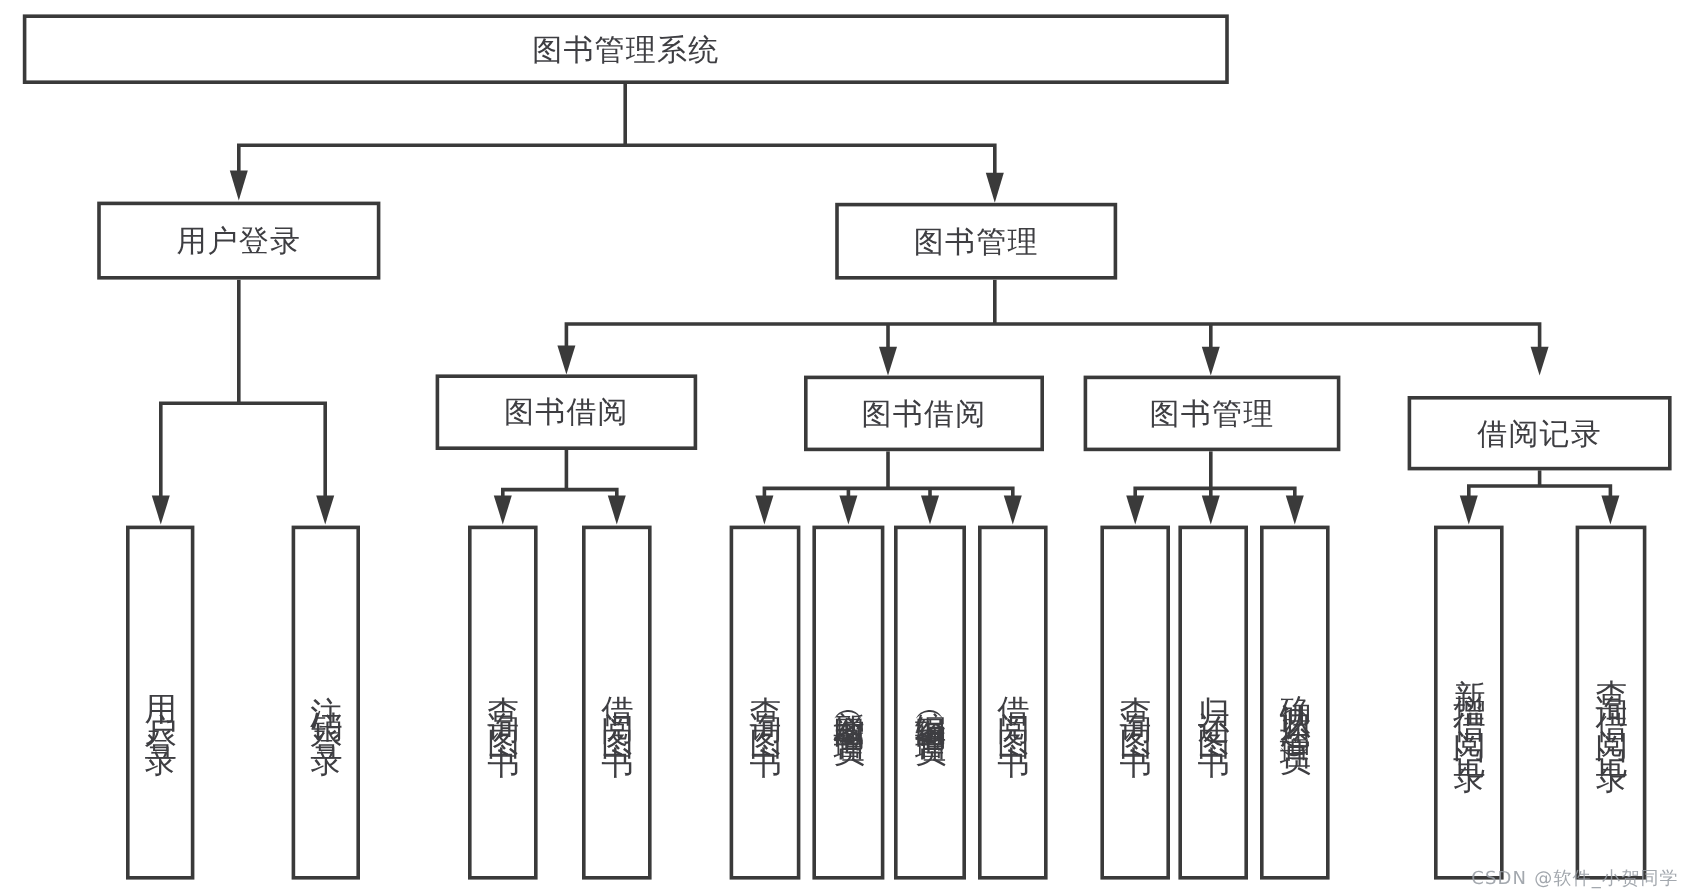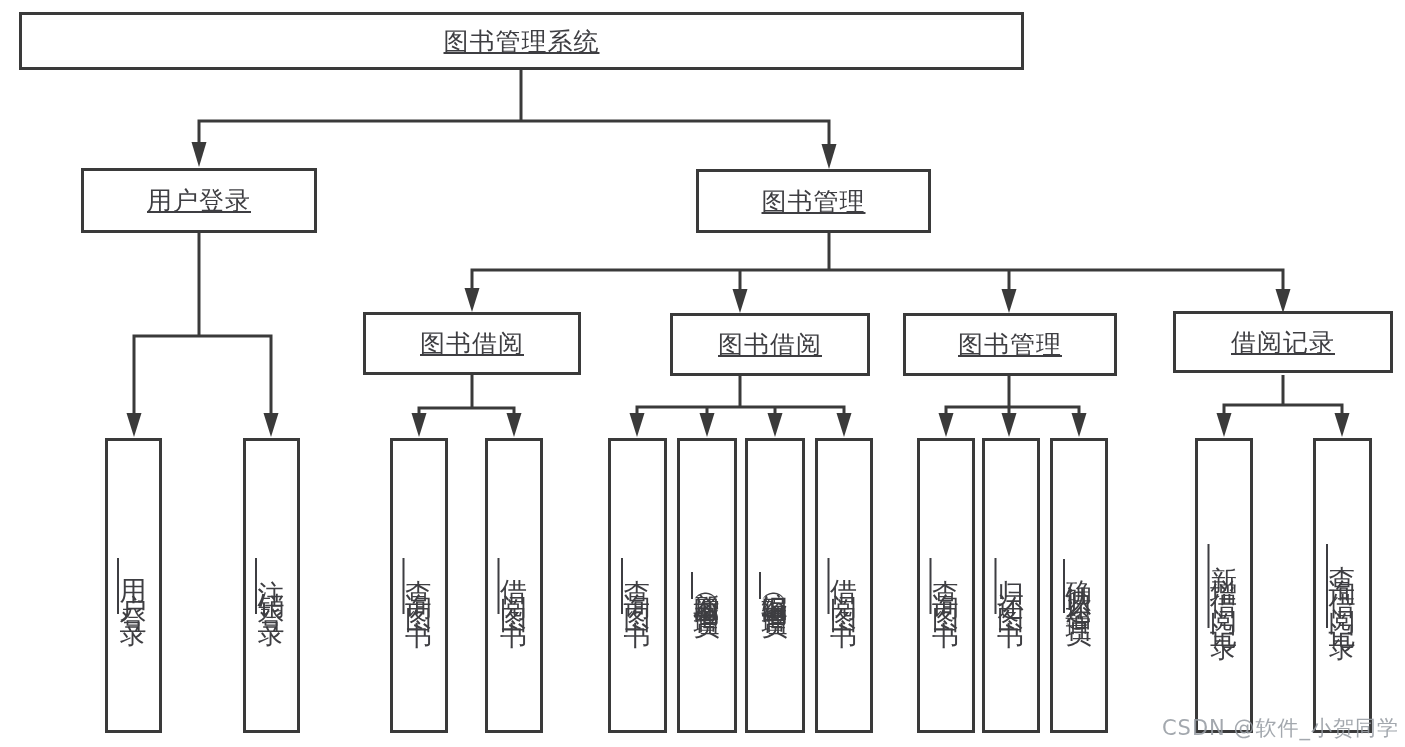--- a/index.html
+++ b/index.html
@@ -9,39 +9,38 @@
   .node{
     position:absolute;
     background:#ffffff;
     border:3px solid #3a3a3a;
     box-sizing:border-box;
     display:flex;
     align-items:center;
     justify-content:center;
     color:#3e3e42;
     z-index:2;
-    text-decoration:underline;
   }
   .h{font-size:25px;letter-spacing:1px;}
   .root{font-size:25px;letter-spacing:1px;}
   .v .lbl{
     display:block;
     writing-mode:vertical-rl;
     text-orientation:mixed;
     line-height:1;
     font-size:27px;
     letter-spacing:14px;
   }
   .v.semi .lbl{font-size:26px;letter-spacing:6px;}
   .v.tight .lbl{font-size:26px;letter-spacing:3px;}
   .watermark{
     position:absolute;
     right:6px;
     bottom:5px;
-    font-size:21px;
+    font-size:15px;
     letter-spacing:1px;
     color:rgba(150,156,163,0.88);
     z-index:5;
     white-space:nowrap;
   }
 </style>
 </head>
 <body>
 
 <div class="stage">
@@ -128,21 +127,21 @@
 
   <div class="node h" style="left:363px;top:312px;width:218px;height:63px">
     <span class="lbl">图书借阅</span>
   </div>
   <div class="node h" style="left:670px;top:313px;width:200px;height:63px">
     <span class="lbl">图书借阅</span>
   </div>
   <div class="node h" style="left:903px;top:313px;width:214px;height:63px">
     <span class="lbl">图书管理</span>
   </div>
-  <div class="node h" style="left:1173px;top:311px;width:220px;height:62px">
+  <div class="node h" style="left:1173px;top:330px;width:220px;height:62px">
     <span class="lbl">借阅记录</span>
   </div>
 
   <div class="node v" style="left:105px;top:438px;width:57px;height:295px">
     <span class="lbl">用户登录</span>
   </div>
   <div class="node v" style="left:243px;top:438px;width:57px;height:295px">
     <span class="lbl">注销登录</span>
   </div>
 

